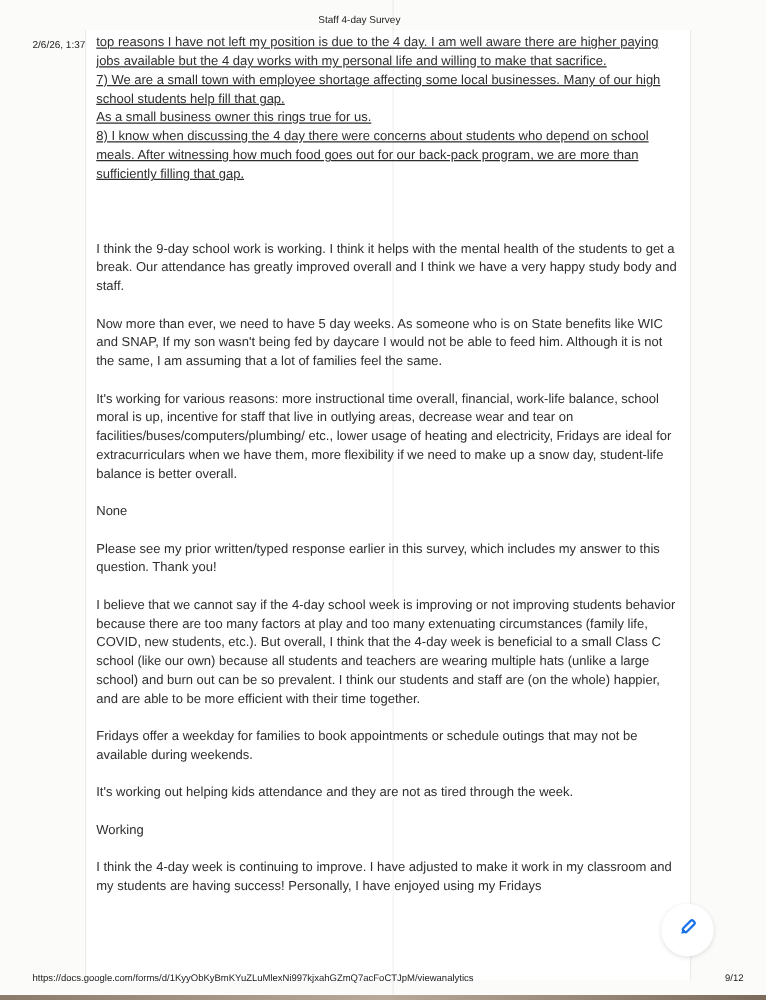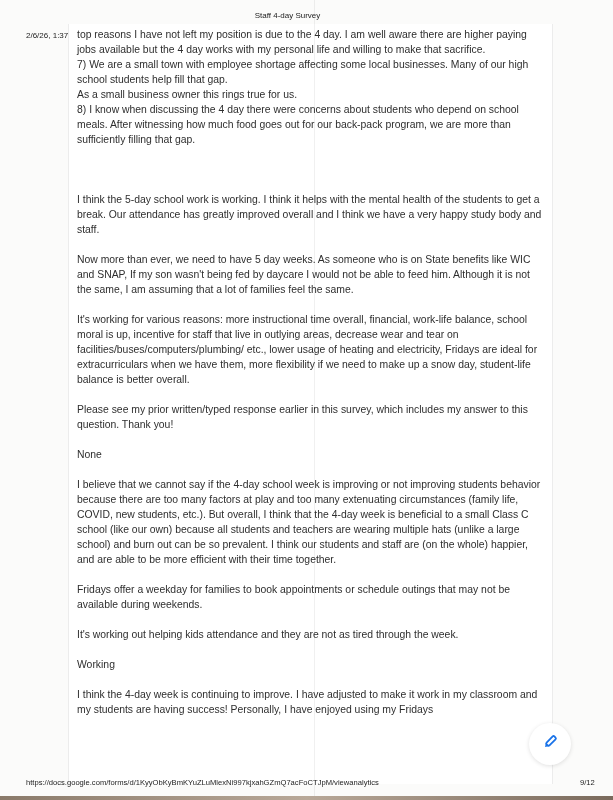--- a/index.html
+++ b/index.html
@@ -63,20 +63,21 @@
       font-size: 10.4px;
       line-height: 15px;
       color: #2e2e2e;
     }
     .response {
       margin: 0 0 15px 0;
       white-space: pre-line;
     }
     .response.first {
       margin-bottom: 45px;
+      text-decoration: underline;
     }
     .fab {
       position: absolute;
       left: 529px;
       top: 723px;
       width: 42px;
       height: 42px;
       border-radius: 50%;
       background: #ffffff;
       box-shadow: 0 1px 4px rgba(0,0,0,0.12);
@@ -119,25 +120,25 @@
 </div>
 
 <div class="card"></div>
 <div class="fold-line"></div>
 
 <div class="responses">
   <p class="response first">top reasons I have not left my position is due to the 4 day. I am well aware there are higher paying jobs available but the 4 day works with my personal life and willing to make that sacrifice.
 7) We are a small town with employee shortage affecting some local businesses. Many of our high school students help fill that gap.
 As a small business owner this rings true for us.
 8) I know when discussing the 4 day there were concerns about students who depend on school meals. After witnessing how much food goes out for our back-pack program, we are more than sufficiently filling that gap.</p>
-  <p class="response">I think the 5-day school work is working. I think it helps with the mental health of the students to get a break. Our attendance has greatly improved overall and I think we have a very happy study body and staff.</p>
+  <p class="response">I think the 9-day school work is working. I think it helps with the mental health of the students to get a break. Our attendance has greatly improved overall and I think we have a very happy study body and staff.</p>
   <p class="response">Now more than ever, we need to have 5 day weeks. As someone who is on State benefits like WIC and SNAP, If my son wasn't being fed by daycare I would not be able to feed him. Although it is not the same, I am assuming that a lot of families feel the same.</p>
   <p class="response">It's working for various reasons: more instructional time overall, financial, work-life balance, school moral is up, incentive for staff that live in outlying areas, decrease wear and tear on facilities/buses/computers/plumbing/ etc., lower usage of heating and electricity, Fridays are ideal for extracurriculars when we have them, more flexibility if we need to make up a snow day, student-life balance is better overall.</p>
+  <p class="response">None</p>
   <p class="response">Please see my prior written/typed response earlier in this survey, which includes my answer to this question. Thank you!</p>
-  <p class="response">None</p>
   <p class="response">I believe that we cannot say if the 4-day school week is improving or not improving students behavior because there are too many factors at play and too many extenuating circumstances (family life, COVID, new students, etc.). But overall, I think that the 4-day week is beneficial to a small Class C school (like our own) because all students and teachers are wearing multiple hats (unlike a large school) and burn out can be so prevalent. I think our students and staff are (on the whole) happier, and are able to be more efficient with their time together.</p>
   <p class="response">Fridays offer a weekday for families to book appointments or schedule outings that may not be available during weekends.</p>
   <p class="response">It's working out helping kids attendance and they are not as tired through the week.</p>
   <p class="response">Working</p>
   <p class="response">I think the 4-day week is continuing to improve. I have adjusted to make it work in my classroom and my students are having success! Personally, I have enjoyed using my Fridays</p>
 </div>
 
 <div class="fab">
   <span>
     <svg width="16" height="16" viewBox="0 0 16 16">

